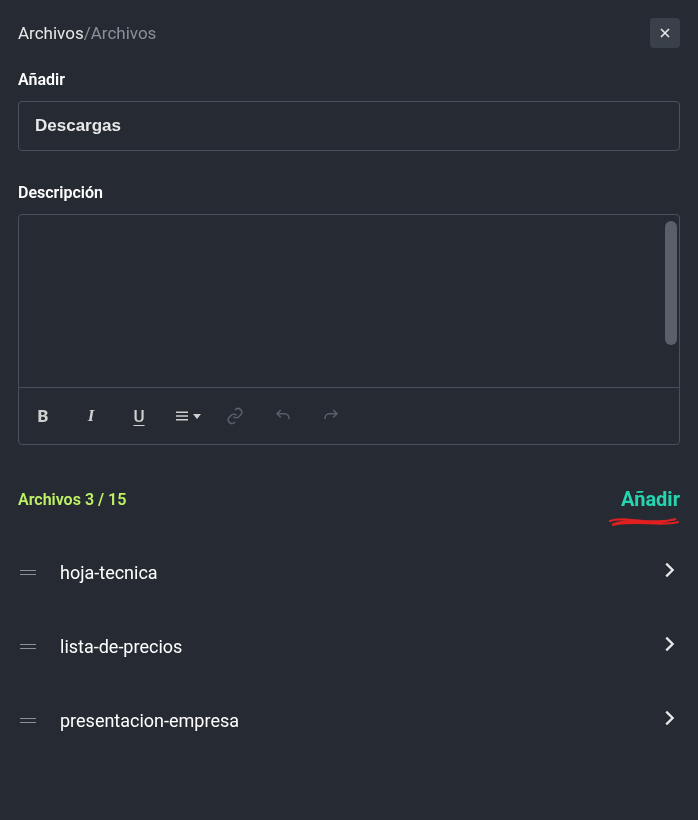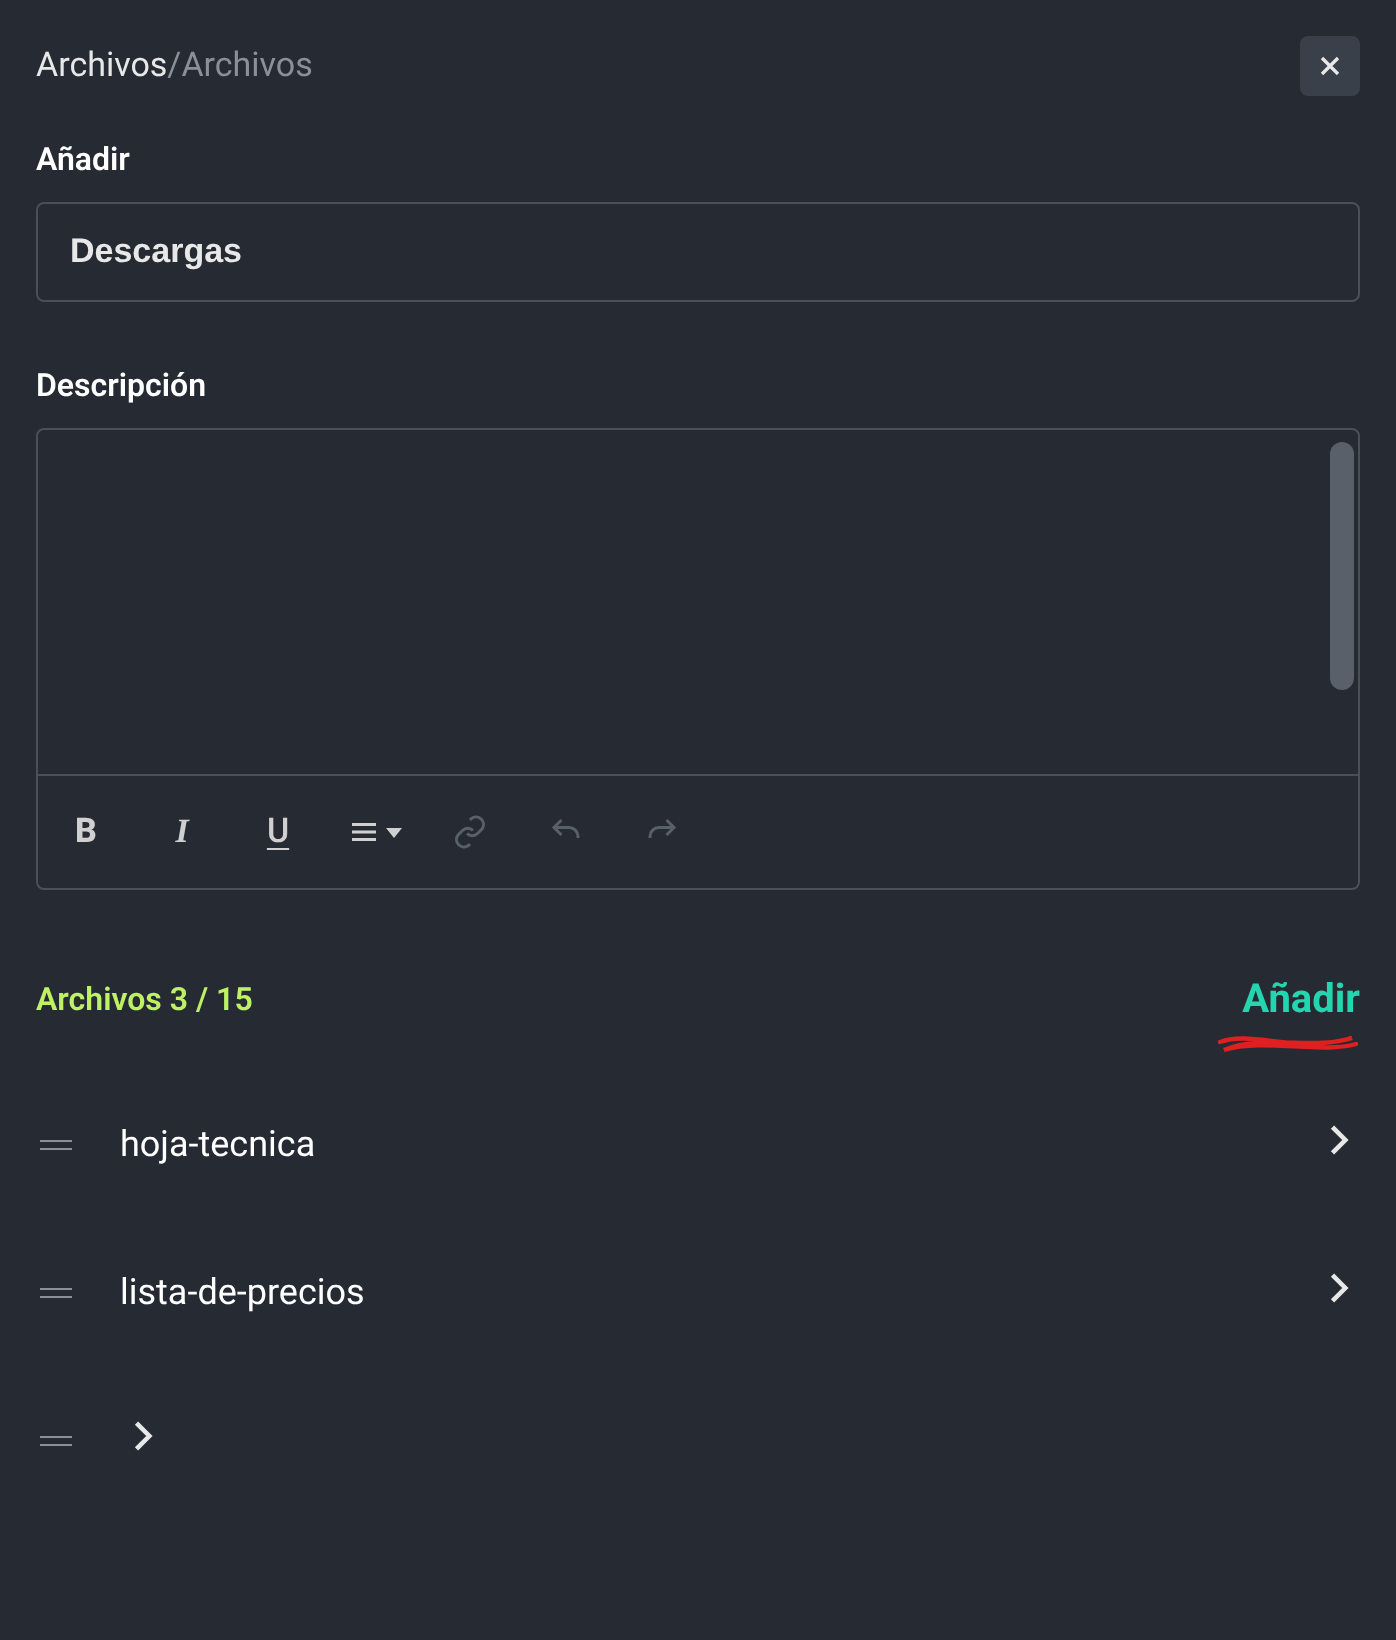--- a/index.html
+++ b/index.html
@@ -295,20 +295,21 @@
         <svg viewBox="0 0 24 24" fill="none">
             <path d="M9 5l7 7-7 7"></path>
           </svg>
       </div>
     </div>
     <div class="list-item">
       <div class="drag-handle">
         <div class="drag-line"></div>
           <div class="drag-line"></div>
       </div>
+      <div class="item-label">presentacion-empresa</div>
       <div class="chevron">
         <svg viewBox="0 0 24 24" fill="none">
             <path d="M9 5l7 7-7 7"></path>
           </svg>
       </div>
     </div>
   </div>
 </div>
 
 </body></html>

